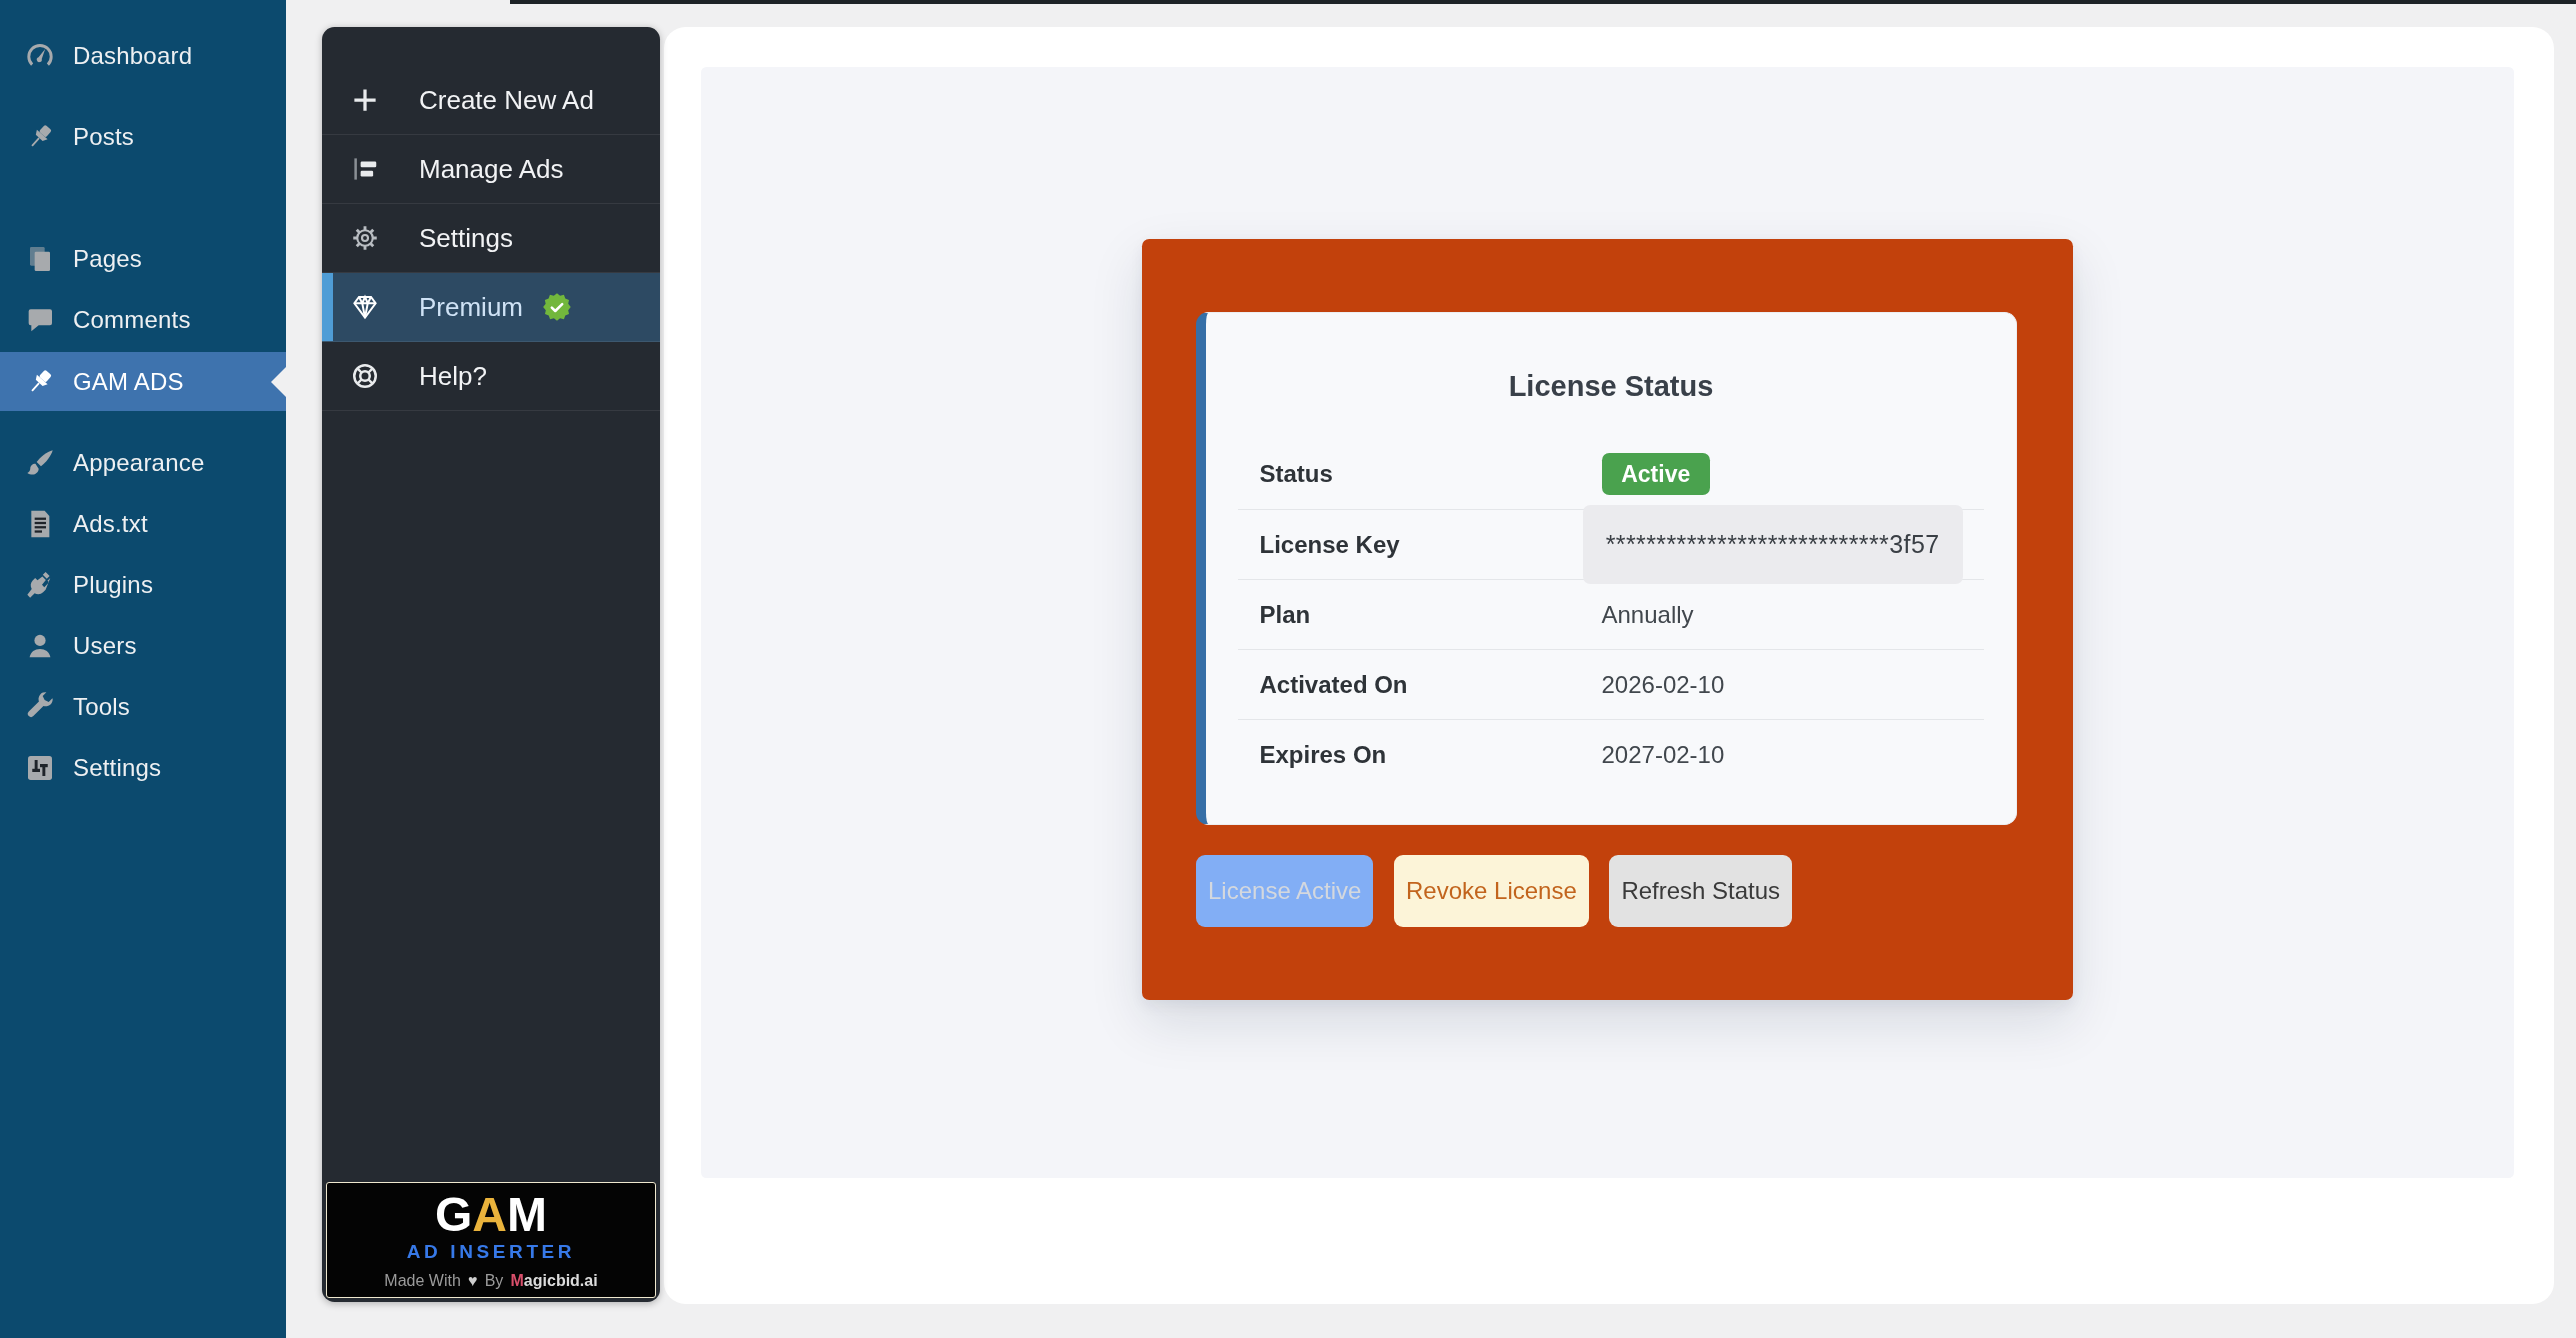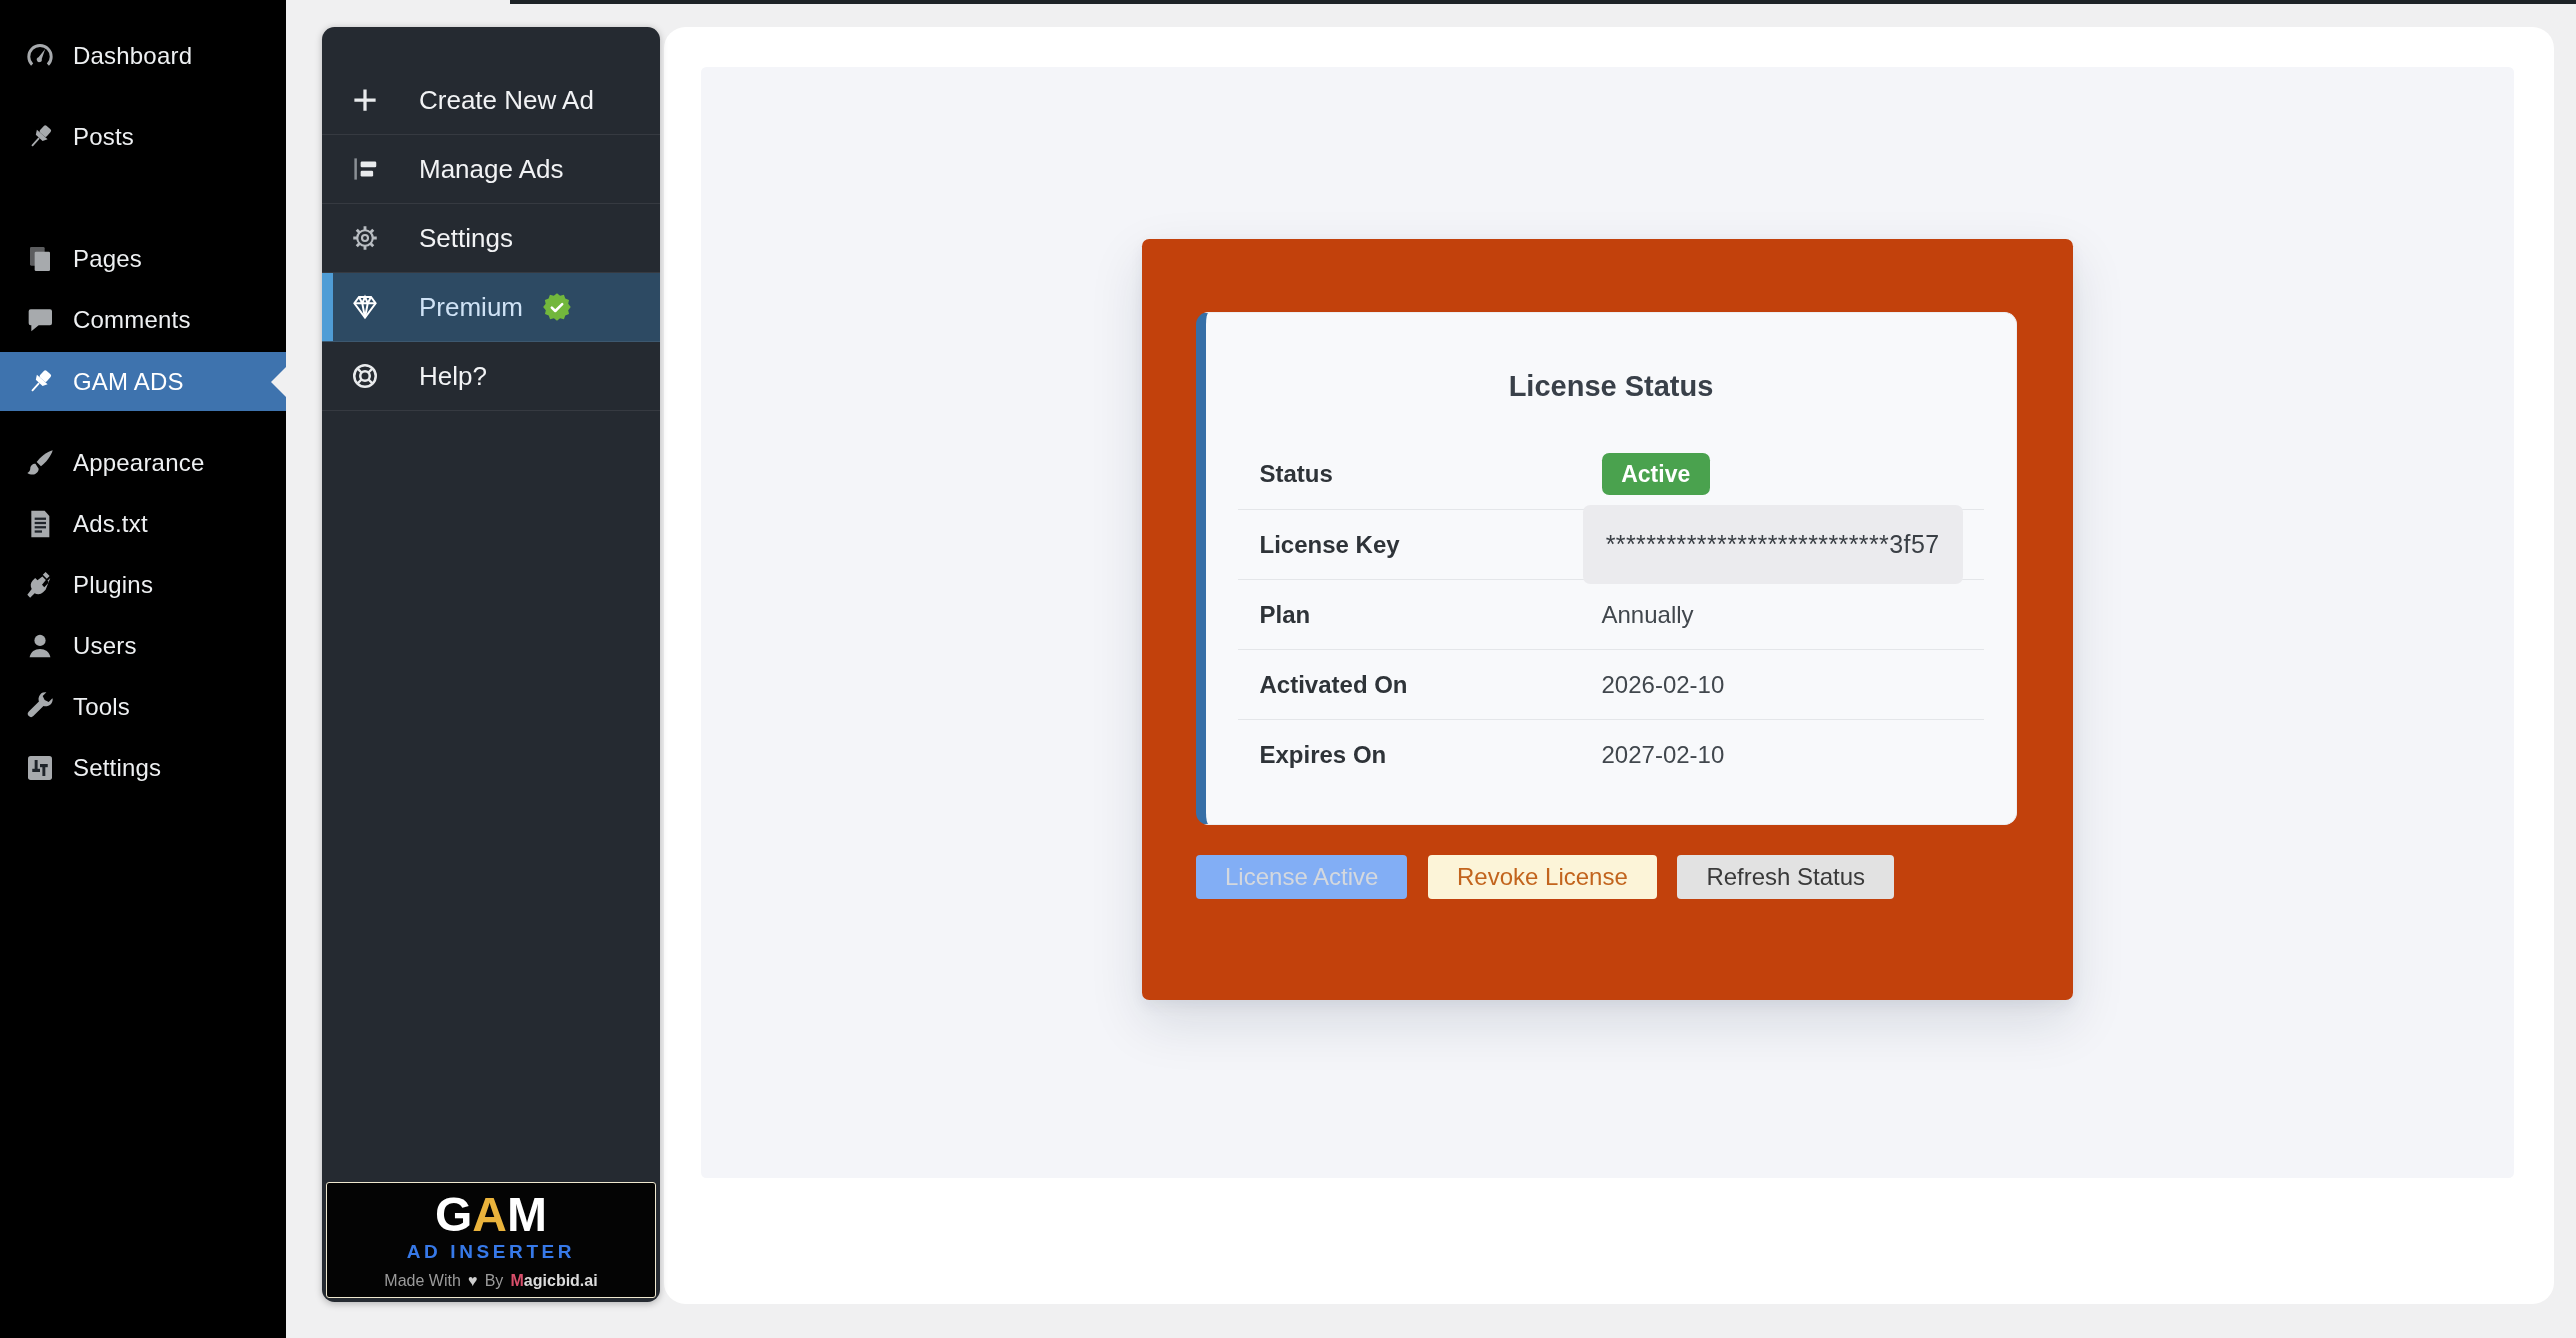--- a/index.html
+++ b/index.html
@@ -4,21 +4,21 @@
 <style>
   * { margin:0; padding:0; box-sizing:border-box; }
   html,body { width:2576px; height:1338px; }
   body { font-family:"Liberation Sans", sans-serif; }
   .screen { position:relative; width:2576px; height:1338px; background:#f0f0f1; overflow:hidden; }
 
   
   .top-strip { position:absolute; left:510px; right:0; top:0; height:3.6px; background:#1d2327; }
 
   
-  .admin-sidebar { position:absolute; left:0; top:0; width:286px; height:1338px; background:#000000; z-index:5; }
+  .admin-sidebar { position:absolute; left:0; top:0; width:286px; height:1338px; background:#0c4a6e; z-index:5; }
   .si { position:absolute; left:0; width:286px; height:61px; display:flex; align-items:center; padding-left:23px; cursor:pointer; color:#a7aaad; }
   .si-label { font-size:24px; font-weight:500; color:#eef0f2; margin-left:16px; letter-spacing:0.2px; }
   .si-icon { width:34px; height:34px; display:flex; align-items:center; justify-content:center; color:#a7aaad; flex:0 0 34px; }
   .si-icon svg { width:32px; height:32px; }
   .si-0{top:25px} .si-1{top:106px} .si-2{top:167px} .si-3{top:228px} .si-4{top:289px}
   .si-5{top:352px; height:59px; background:#3e73ae;}
   .si-5 .si-label{color:#ffffff;} .si-5 .si-icon{color:#ffffff;}
   .si-6{top:432px} .si-7{top:493px} .si-8{top:554px} .si-9{top:615px} .si-10{top:676px} .si-11{top:737px}
   .si-12{top:795px} .si-12 .si-label{color:#a7abb0;}
   .notch { position:absolute; right:0; top:50%; transform:translateY(-50%); width:0; height:0;
@@ -68,22 +68,22 @@
   .row { display:flex; align-items:center; height:70px; padding:0 21.5px; }
   .row + .row { border-top:1.8px solid #e4e6e9; }
   .row-label { width:342px; font-size:24px; font-weight:700; color:#2e3338; }
   .row-value { font-size:24px; color:#41474d; }
   .badge-active { display:inline-block; background:#4aa24e; color:#ffffff; font-size:23px; font-weight:700;
                   padding:7.2px 19.7px; border-radius:7.2px; }
   .key-pill { display:inline-block; background:#ebebee; color:#3a3f45; font-size:25px;
               padding:25px 23px; border-radius:7.2px; letter-spacing:0.4px; }
 
   .buttons-row { display:flex; gap:20.6px; margin-top:30px; }
-  .btn { height:44px; border:none; border-radius:4px; font-size:24px; font-family:"Liberation Sans",sans-serif;
-         padding:0 29px; cursor:pointer; display:flex; align-items:center; justify-content:center; }
+  .btn { height:72px; border:none; border-radius:9px; font-size:24px; font-family:"Liberation Sans",sans-serif;
+         padding:0 12px; cursor:pointer; display:flex; align-items:center; justify-content:center; }
   .btn-license { background:#82aef5; color:#d4d8de; }
   .btn-revoke  { background:#fcf4d8; color:#c2641d; }
   .btn-refresh { background:#e2e2e2; color:#3a3a3a; }
 </style>
 </head>
 <body>
 
 <div class="screen">
   <div class="top-strip"></div>
 

